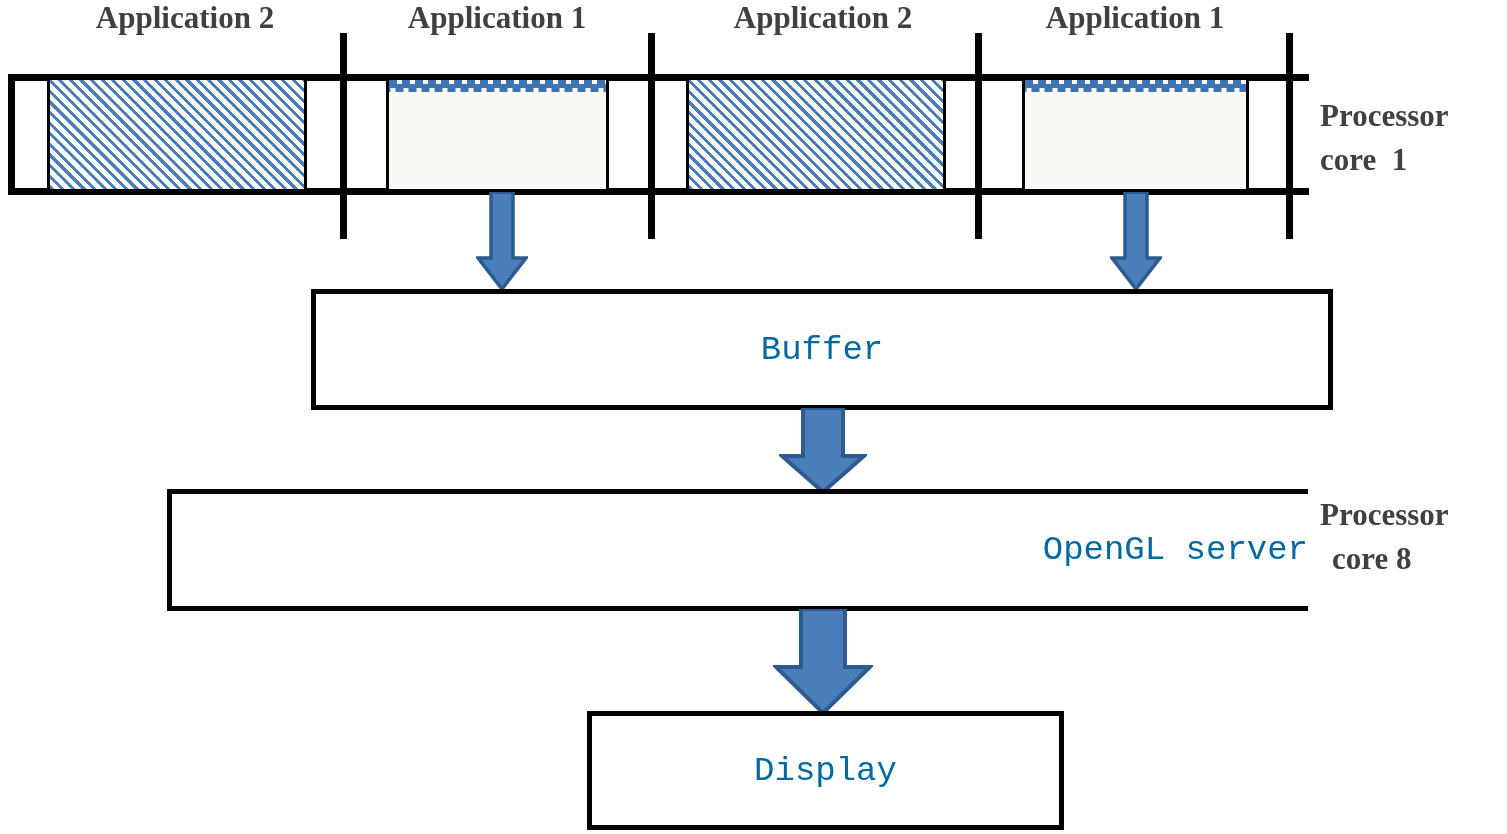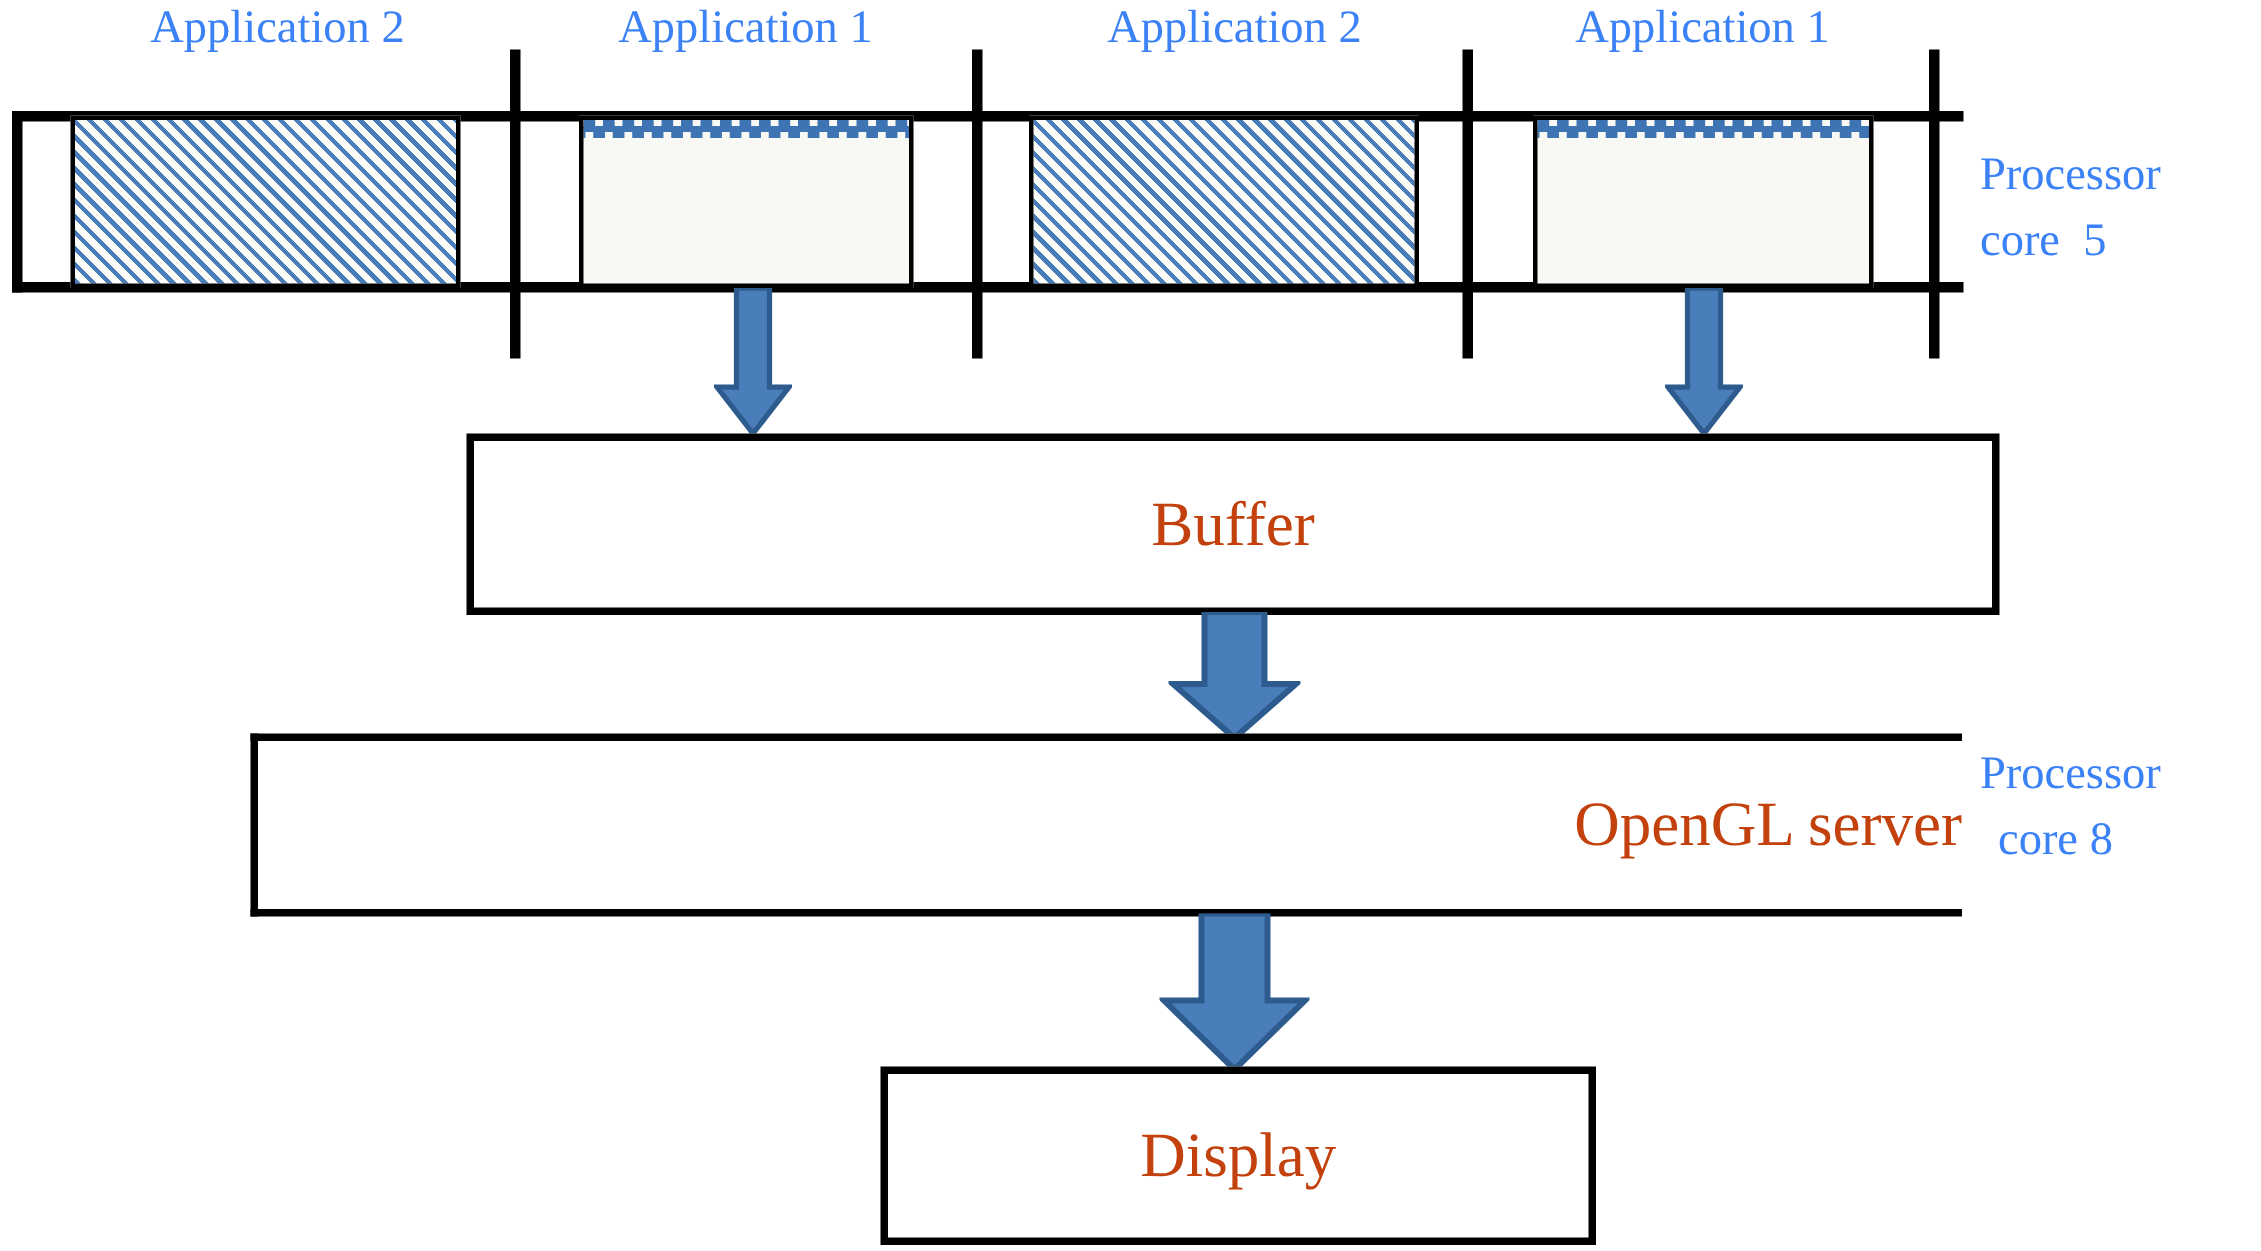--- a/index.html
+++ b/index.html
@@ -22,23 +22,24 @@
   .hline {
     position: absolute;
     background: #000000;
   }
   .vline {
     position: absolute;
     background: #000000;
   }
   .label {
     position: absolute;
-    color: #3b82f6;
+    color: #404040;
     white-space: pre;
     line-height: 1.18;
+    font-weight: bold;
   }
 
   
   .tl-label {
     font-size: 31px;
     text-align: center;
   }
   .core-label {
     font-size: 31px;
     text-align: right;
@@ -85,22 +86,23 @@
 
   
   .box {
     position: absolute;
     border: 5px solid #000000;
     box-sizing: border-box;
     background: #ffffff;
     display: flex;
     align-items: center;
     justify-content: center;
-    font-size: 42px;
-    color: #c2410c;
+    font-size: 34px;
+    color: #0369a1;
+    font-family: Liberation Mono, monospace;
   }
   .box.open-right {
     border-right: none;
   }
 
   
   .arrow {
     position: absolute;
   }
   .arrow svg { display: block; }
@@ -126,21 +128,21 @@
 
   <div class="slot pat-hatch" style="left:47px; top:77px; width:260px; height:115px;"></div>
 
   <div class="slot pat-dots" style="left:386px; top:77px; width:223px; height:115px;"></div>
 
   <div class="slot pat-hatch" style="left:686px; top:77px; width:260px; height:115px;"></div>
 
   <div class="slot pat-dots" style="left:1022px; top:77px; width:227px; height:115px;"></div>
 
   <div class="label core-label" style="left:1320px; top:98px;">Processor</div>
-  <div class="label core-label" style="left:1320px; top:142px;">core  5</div>
+  <div class="label core-label" style="left:1320px; top:142px;">core  1</div>
 
   <div class="arrow" style="left:476px; top:192px; width:52px; height:99px;">
     <svg width="52" height="99" viewBox="0 0 52 99">
       <polygon points="15,0 37,0 37,66 50,66 26,97 2,66 15,66" fill="#4a7ebb" stroke="#2d5b8e" stroke-width="3.5" stroke-linejoin="miter"></polygon>
     </svg>
   </div>
 
   <div class="arrow" style="left:1110px; top:192px; width:52px; height:99px;">
     <svg width="52" height="99" viewBox="0 0 52 99">
       <polygon points="15,0 37,0 37,66 50,66 26,97 2,66 15,66" fill="#4a7ebb" stroke="#2d5b8e" stroke-width="3.5" stroke-linejoin="miter"></polygon>

